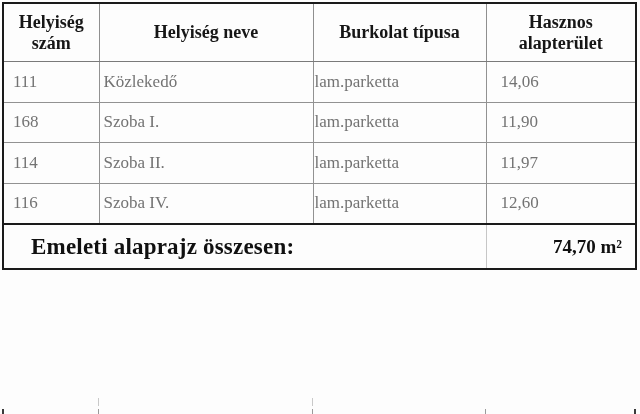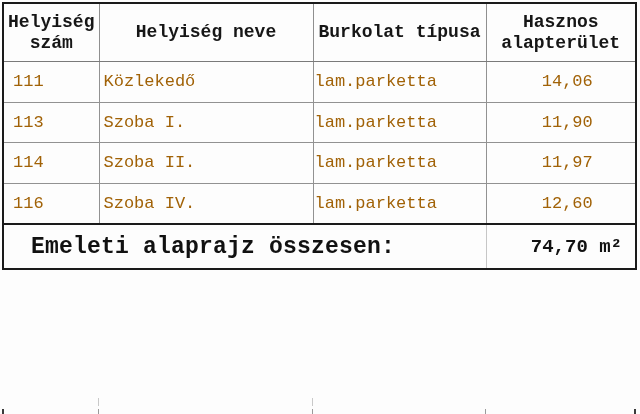--- a/index.html
+++ b/index.html
@@ -5,21 +5,21 @@
   html, body {
     margin: 0; padding: 0;
     background: #ffffff;
   }
   .page {
     position: relative;
     width: 640px;
     height: 414px;
     background: #fdfdfd;
     overflow: hidden;
-    font-family: Liberation Mono, monospace;
+    font-family: Liberation Serif, serif;
     color: #1c1c1c;
   }
   table.room-table {
     position: absolute;
     left: 2px;
     top: 2px;
     width: 633px;
     border-collapse: collapse;
     table-layout: fixed;
     border: 2px solid #1a1a1a;
@@ -40,28 +40,28 @@
     border: 1px solid #8f8f8f;
     border-bottom: 1px solid #7a7a7a;
     padding: 0 2px;
     color: #161616;
   }
   tbody td {
     height: 37.5px;
     font-size: 17px;
     vertical-align: middle;
     border: 1px solid #929292;
-    color: #a16207;
+    color: #737373;
     white-space: nowrap;
     overflow: hidden;
   }
   td.cell-num   { padding-left: 9px; }
   td.cell-name  { padding-left: 4px; }
   td.cell-floor { }
-  td.cell-area  { text-align: center; padding-left: 14px; }
+  td.cell-area  { text-align: left; padding-left: 14px; }
 
   tfoot td {
     height: 41px;
     vertical-align: middle;
     border-top: 2px solid #1a1a1a;
     color: #111111;
   }
   tfoot td.footer-label {
     font-size: 23px;
     font-weight: bold;
@@ -121,21 +121,21 @@
       </tr>
     </thead>
     <tbody>
       <tr>
         <td class="cell-num">111</td>
         <td class="cell-name">Közlekedő</td>
         <td class="cell-floor">lam.parketta</td>
         <td class="cell-area">14,06</td>
       </tr>
       <tr>
-        <td class="cell-num">113</td>
+        <td class="cell-num">168</td>
         <td class="cell-name">Szoba I.</td>
         <td class="cell-floor">lam.parketta</td>
         <td class="cell-area">11,90</td>
       </tr>
       <tr>
         <td class="cell-num">114</td>
         <td class="cell-name">Szoba II.</td>
         <td class="cell-floor">lam.parketta</td>
         <td class="cell-area">11,97</td>
       </tr>

